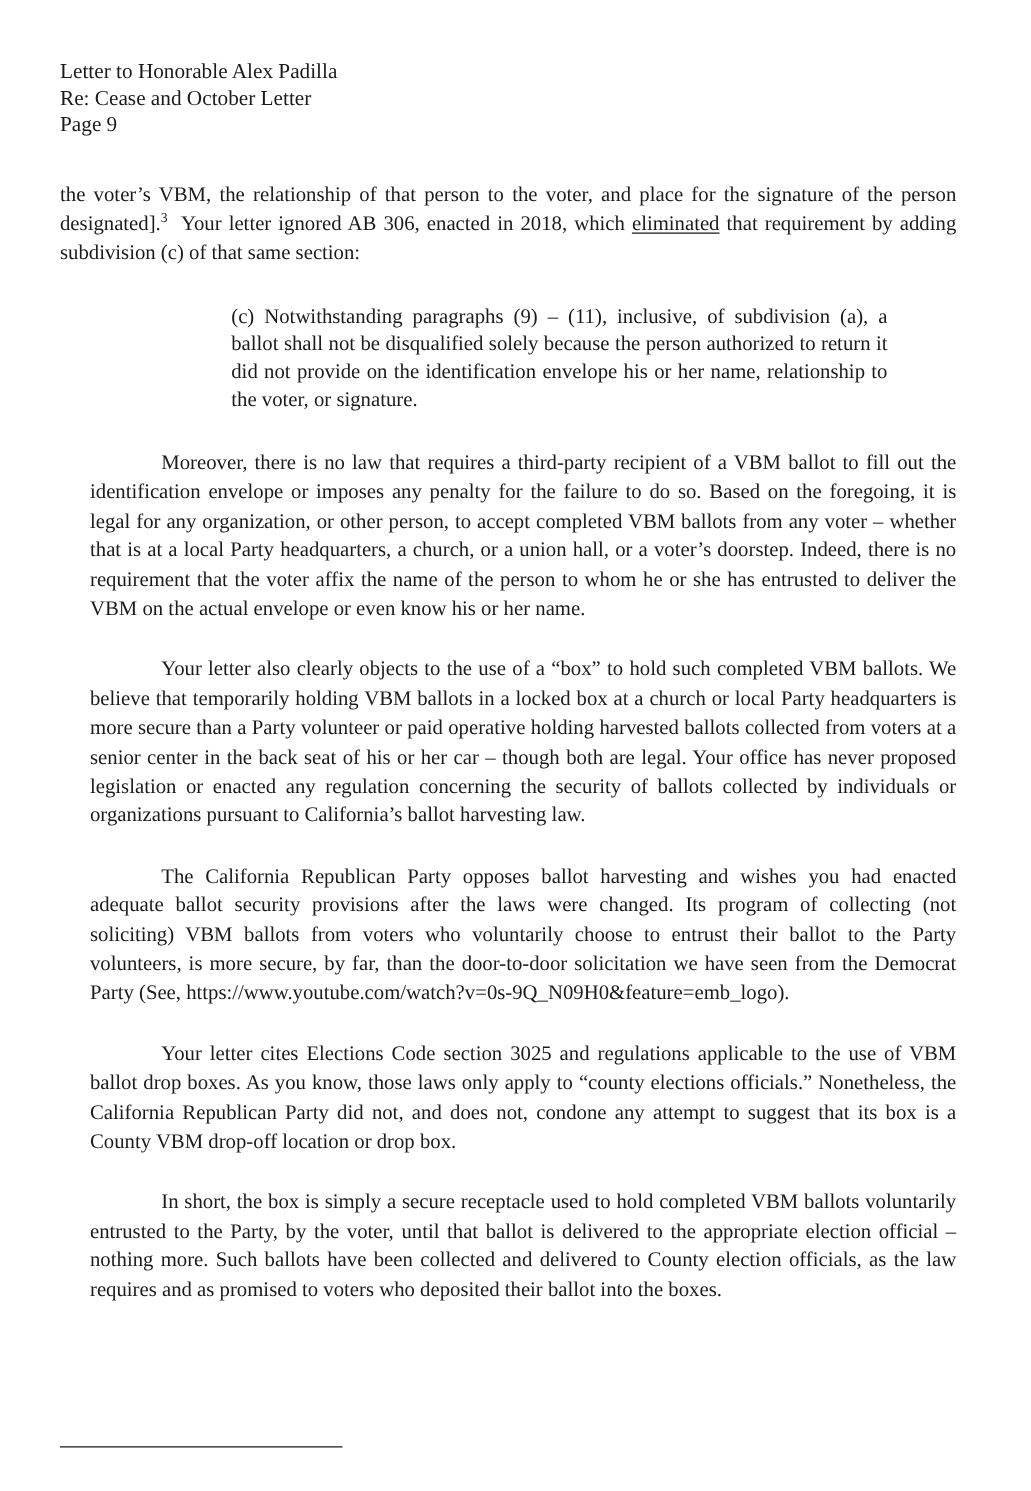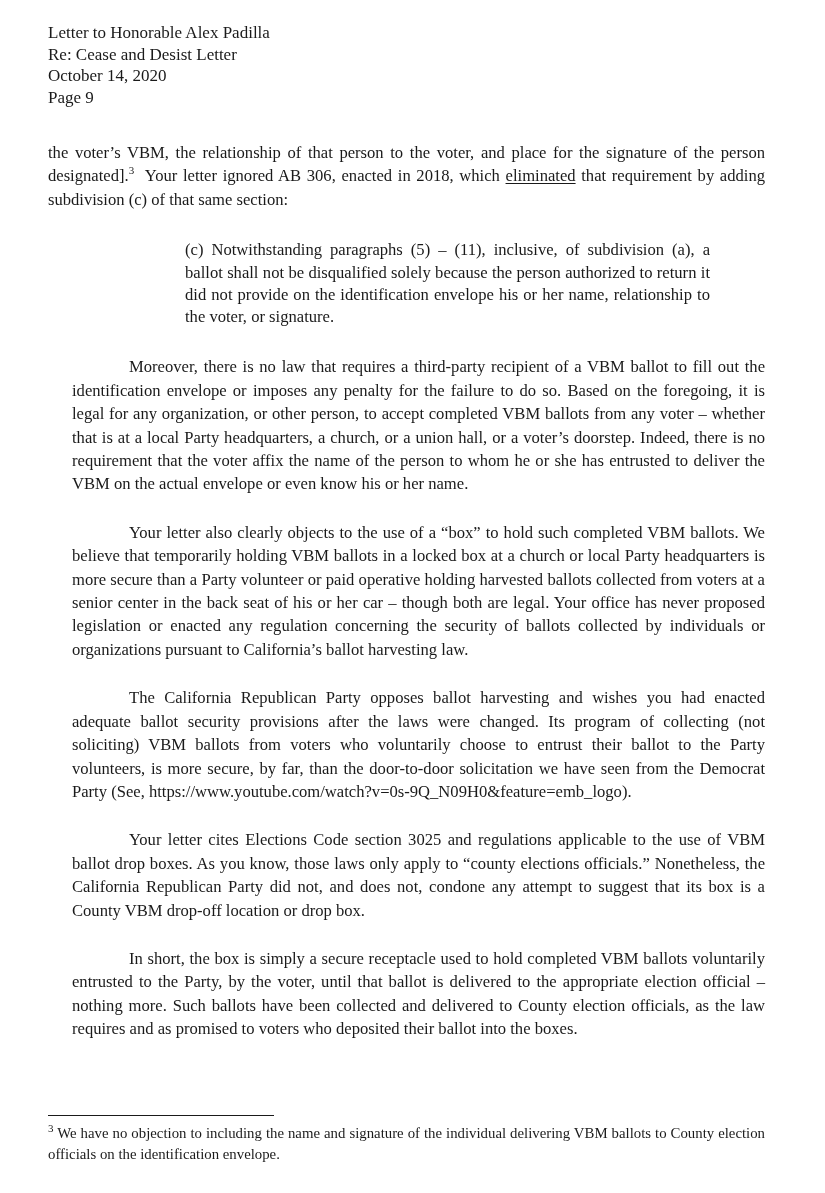--- a/index.html
+++ b/index.html
@@ -8,21 +8,21 @@
     background: #ffffff;
   }
   .page {
     position: relative;
     width: 825px;
     height: 1193px;
     background: #ffffff;
     color: #1a1a1a;
     font-family: "Liberation Serif", "DejaVu Serif", serif;
     box-sizing: border-box;
-    padding: 22px 60px 28px 48px;
+    padding: 46px 60px 28px 48px;
     display: flex;
     flex-direction: column;
     overflow: hidden;
   }
   .letter-header {
     font-size: 17px;
     line-height: 21.5px;
     margin-bottom: 33px;
   }
   .body-text {
@@ -72,41 +72,39 @@
     margin: 0;
   }
 </style>
 </head>
 <body>
 
 <div class="page">
 
   <header class="letter-header">
     <div>Letter to Honorable Alex Padilla</div>
-    <div>Re: Cease and Desist Letter</div>
-    <div>October 14, 2020</div>
+    <div>Re: Cease and October Letter</div>
     <div>Page 9</div>
   </header>
 
   <main class="body-text">
 
     <p class="continuation"><span>the voter’s VBM, the relationship of that person to the voter, and place for the signature of the person designated].</span><sup class="fn-ref">3</sup><span>&nbsp; Your letter ignored AB 306, enacted in 2018, which </span><span class="underlined">eliminated</span><span> that requirement by adding subdivision (c) of that same section:</span></p>
 
-    <blockquote class="statute">(c) Notwithstanding paragraphs (5) – (11), inclusive, of subdivision (a), a ballot shall not be disqualified solely because the person authorized to return it did not provide on the identification envelope his or her name, relationship to the voter, or signature.</blockquote>
+    <blockquote class="statute">(c) Notwithstanding paragraphs (9) – (11), inclusive, of subdivision (a), a ballot shall not be disqualified solely because the person authorized to return it did not provide on the identification envelope his or her name, relationship to the voter, or signature.</blockquote>
 
     <p class="indent">Moreover, there is no law that requires a third-party recipient of a VBM ballot to fill out the identification envelope or imposes any penalty for the failure to do so.  Based on the foregoing, it is legal for any organization, or other person, to accept completed VBM ballots from any voter – whether that is at a local Party headquarters, a church, or a union hall, or a voter’s doorstep.  Indeed, there is no requirement that the voter affix the name of the person to whom he or she has entrusted to deliver the VBM on the actual envelope or even know his or her name.</p>
 
     <p class="indent">Your letter also clearly objects to the use of a “box” to hold such completed VBM ballots.  We believe that temporarily holding VBM ballots in a locked box at a church or local Party headquarters is more secure than a Party volunteer or paid operative holding harvested ballots collected from voters at a senior center in the back seat of his or her car – though both are legal.  Your office has never proposed legislation or enacted any regulation concerning the security of ballots collected by individuals or organizations pursuant to California’s ballot harvesting law.</p>
 
     <p class="indent">The California Republican Party opposes ballot harvesting and wishes you had enacted adequate ballot security provisions after the laws were changed.  Its program of collecting (not soliciting) VBM ballots from voters who voluntarily choose to entrust their ballot to the Party volunteers, is more secure, by far, than the door-to-door solicitation we have seen from the Democrat Party (See, https://www.youtube.com/watch?v=0s-9Q_N09H0&amp;feature=emb_logo).</p>
 
     <p class="indent">Your letter cites Elections Code section 3025 and regulations applicable to the use of VBM ballot drop boxes.  As you know, those laws only apply to “county elections officials.” Nonetheless, the California Republican Party did not, and does not, condone any attempt to suggest that its box is a County VBM drop-off location or drop box.</p>
 
     <p class="indent">In short, the box is simply a secure receptacle used to hold completed VBM ballots voluntarily entrusted to the Party, by the voter, until that ballot is delivered to the appropriate election official – nothing more.  Such ballots have been collected and delivered to County election officials, as the law requires and as promised to voters who deposited their ballot into the boxes.</p>
 
   </main>
 
   <footer class="page-footer">
     <hr class="footnote-rule">
-    <p class="footnote"><sup class="fn-ref">3</sup><span> We have no objection to including the name and signature of the individual delivering VBM ballots to County election officials on the identification envelope.</span></p>
   </footer>
 
 </div>
 
 </body></html>

